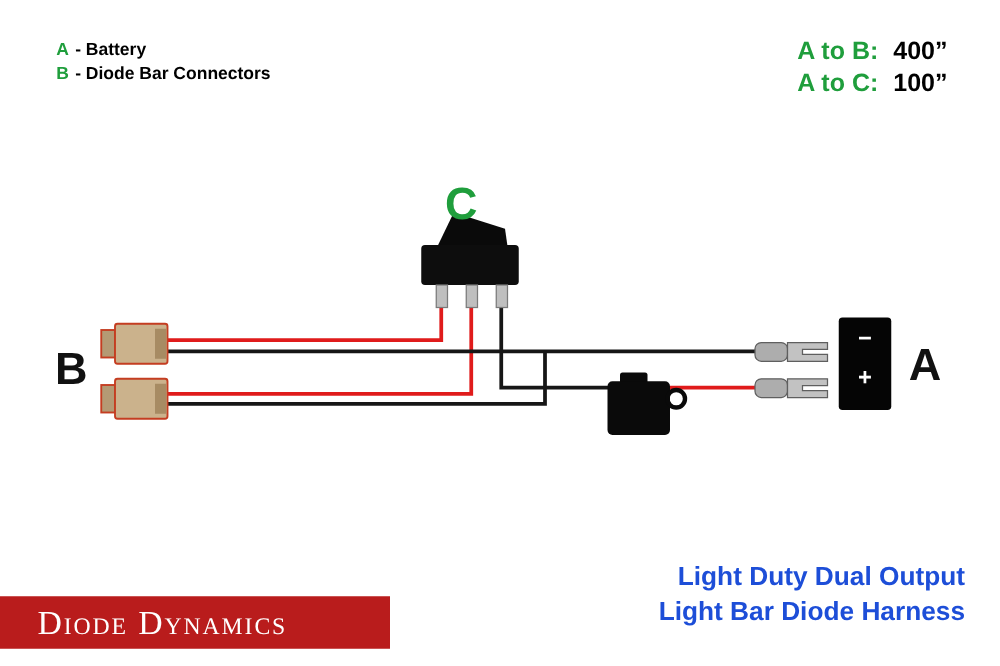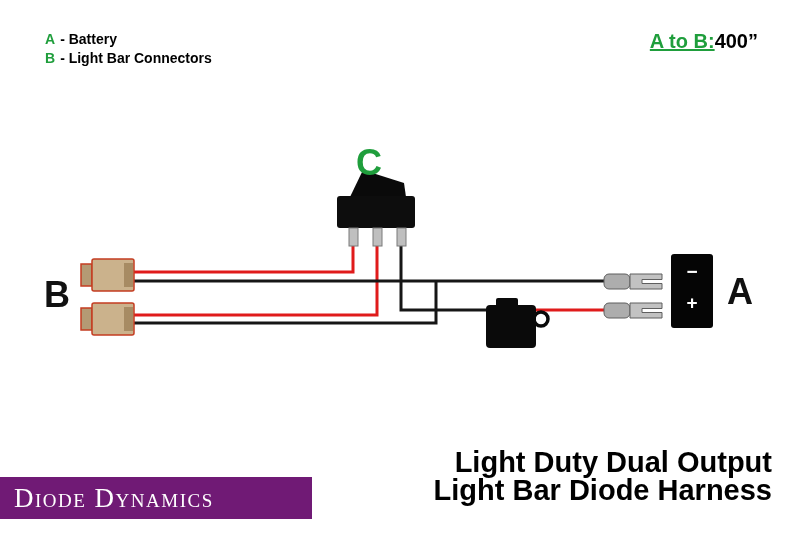--- a/index.html
+++ b/index.html
@@ -7,63 +7,66 @@
           font-family:"Liberation Sans",sans-serif;overflow:hidden;}
 
   
   .legend{position:absolute;left:45px;top:30px;font-weight:bold;font-size:14px;
           line-height:19px;color:#000;}
   .legend .key{color:#1f9e3c;margin-right:5px;}
 
   
   .measurements{position:absolute;right:42px;top:28px;text-align:right;
                 font-weight:bold;font-size:20px;line-height:26px;color:#000;}
-  .measurements .mlabel{color:#1f9e3c;margin-right:0;text-decoration:underline;}
+  .measurements .mlabel{color:#1f9e3c;margin-right:12px;}
 
   
   .big-label{position:absolute;font-size:36px;font-weight:bold;color:#111;}
   .label-b{left:44px;top:274px;}
   .label-a{left:727px;top:271px;}
   .label-c{left:356px;top:142px;color:#1f9e3c;}
 
   
   .bat-sym{position:absolute;left:671px;width:42px;text-align:center;color:#fff;
            font-weight:bold;font-size:19px;line-height:19px;}
   .bat-neg{top:262px;}
   .bat-pos{top:293px;}
 
   
-  .footer-bar{position:absolute;left:0;top:477px;width:312px;height:42px;background:#701a75;
-              display:flex;align-items:center;padding-left:14px;box-sizing:border-box;}
+  .footer-bar{position:absolute;left:0;top:477px;width:312px;height:42px;background:#b91c1c;
+              display:flex;align-items:center;padding-left:30px;box-sizing:border-box;}
   .brand{font-family:"Liberation Serif","DejaVu Serif",serif;font-variant:small-caps;
          font-size:27px;letter-spacing:1.5px;color:#fff;white-space:nowrap;}
 
   
   .product{position:absolute;right:28px;top:448px;text-align:right;font-weight:bold;
-           font-size:29px;line-height:28px;color:#000000;}
+           font-size:21px;line-height:28px;color:#1d4ed8;}
 
   svg.wiring{position:absolute;left:0;top:0;}
 </style>
 </head>
 <body>
 
 <div class="canvas">
 
   <div class="legend">
     <div>
       <span class="key">A</span><span>- Battery</span>
     </div>
     <div>
-      <span class="key">B</span><span>- Light Bar Connectors</span>
+      <span class="key">B</span><span>- Diode Bar Connectors</span>
     </div>
   </div>
 
   <div class="measurements">
     <div>
       <span class="mlabel">A to B:</span><span>400”</span>
+    </div>
+    <div>
+      <span class="mlabel">A to C:</span><span>100”</span>
     </div>
   </div>
 
   <svg class="wiring" width="800" height="533" viewBox="0 0 800 533">
 
     <g fill="none" stroke-width="3">
       <path d="M133 272 H353 V246" stroke="#e01b1b"></path>
       <path d="M133 315 H377 V246" stroke="#e01b1b"></path>
       <path d="M133 281 H612" stroke="#161616"></path>
       <path d="M133 323 H436 V281" stroke="#161616"></path>

